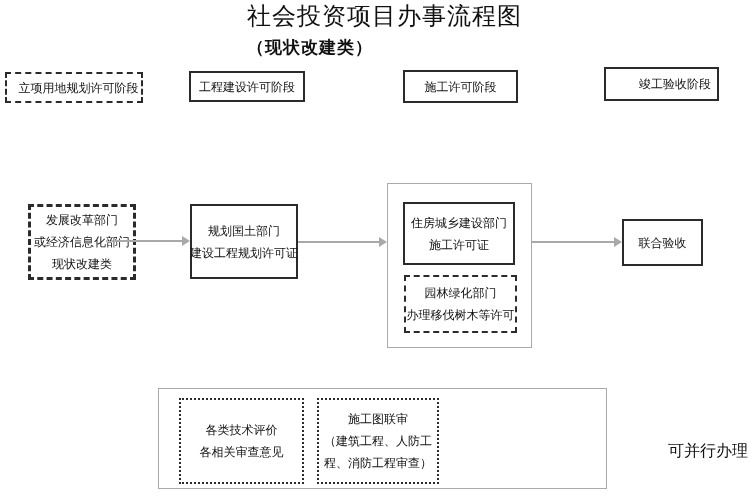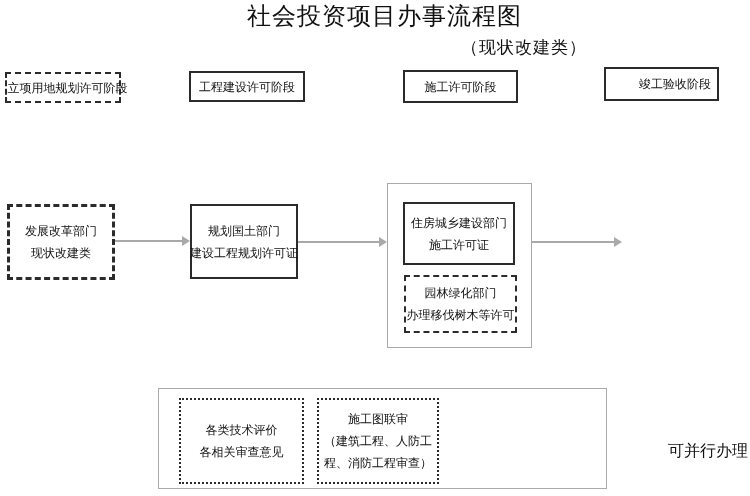--- a/index.html
+++ b/index.html
@@ -16,41 +16,41 @@
     position: absolute;
     left: 247px; top: 0; width: 340px;
     text-align: left;
     font-size: 24px;
     font-weight: normal;
     letter-spacing: 1px;
   }
   .subtitle {
     position: absolute;
     left: 247px; top: 36px; width: 340px;
-    text-align: right;
+    text-align: left;
     font-size: 17px;
-    font-weight: normal;
+    font-weight: bold;
     letter-spacing: 1px;
   }
   .box {
     position: absolute;
     display: flex;
     flex-direction: column;
     align-items: center;
     justify-content: center;
     text-align: center;
     font-size: 12px;
     line-height: 22px;
     background: #ffffff;
     box-sizing: border-box;
   }
   .box .ln { display: block; white-space: nowrap; }
   .b-solid   { border: 2px solid  var(--box-border, #2b2b2b); }
   .b-dashed  { border: 2px dashed var(--box-border, #2b2b2b); }
-  .b-dashed-thick { border: 3px dashed var(--box-border, #1a1a1a); }
+  .b-dashed-thick { border: 3px dashed var(--box-border, #1a1a1a); margin-left: 21px; }
   .b-dotted  { border: 2px dotted var(--box-border, #1a1a1a); }
   .container {
     position: absolute;
     border: 1px solid var(--container-border, #aaaaaa);
     box-sizing: border-box;
     background: #ffffff;
   }
   .arrow {
     position: absolute;
     height: 2px;
@@ -73,35 +73,36 @@
   }
 </style>
 </head>
 <body>
 
 <div class="canvas">
 
   <div class="title">社会投资项目办事流程图</div>
   <div class="subtitle">（现状改建类）</div>
 
-  <div class="box b-dashed" style="left:5px; top:72px; width:116px; height:31px;padding-left:9px;">
+  <div class="box b-dashed" style="left:5px; top:72px; width:138px; height:31px;padding-left:9px;">
     <span class="ln">立项用地规划许可阶段</span>
   </div>
   <div class="box b-solid" style="left:189px; top:71px; width:116px; height:31px;">
     <span class="ln">工程建设许可阶段</span>
   </div>
   <div class="box b-solid" style="left:403px; top:70px; width:115px; height:33px;">
     <span class="ln">施工许可阶段</span>
   </div>
   <div class="box b-solid" style="left:604px; top:67px; width:115px; height:34px;padding-left:27px;">
     <span class="ln">竣工验收阶段</span>
   </div>
 
   <div class="box b-dashed-thick" style="left:7px; top:204px; width:108px; height:76px;">
     <span class="ln">发展改革部门</span>
+    <span class="ln">或经济信息化部门</span>
     <span class="ln">现状改建类</span>
   </div>
 
   <div class="arrow" style="left:115px; top:240px; width:67px;"></div>
 
   <div class="box b-solid" style="left:190px; top:204px; width:108px; height:75px;">
     <span class="ln">规划国土部门</span>
     <span class="ln">建设工程规划许可证</span>
   </div>
 
@@ -114,20 +115,23 @@
     <span class="ln">施工许可证</span>
   </div>
 
   <div class="box b-dashed" style="left:404px; top:275px; width:113px; height:58px;">
     <span class="ln">园林绿化部门</span>
     <span class="ln">办理移伐树木等许可</span>
   </div>
 
   <div class="arrow" style="left:532px; top:241px; width:82px;"></div>
 
+  <div class="box b-solid" style="left:622px; top:219px; width:81px; height:47px;">
+    <span class="ln">联合验收</span>
+  </div>
 
   <div class="container" style="left:158px; top:388px; width:449px; height:101px;"></div>
 
   <div class="box b-dotted" style="left:179px; top:398px; width:125px; height:86px;">
     <span class="ln">各类技术评价</span>
     <span class="ln">各相关审查意见</span>
   </div>
 
   <div class="box b-dotted" style="left:317px; top:398px; width:122px; height:86px;text-align:center;">
     <span class="ln">施工图联审</span>

